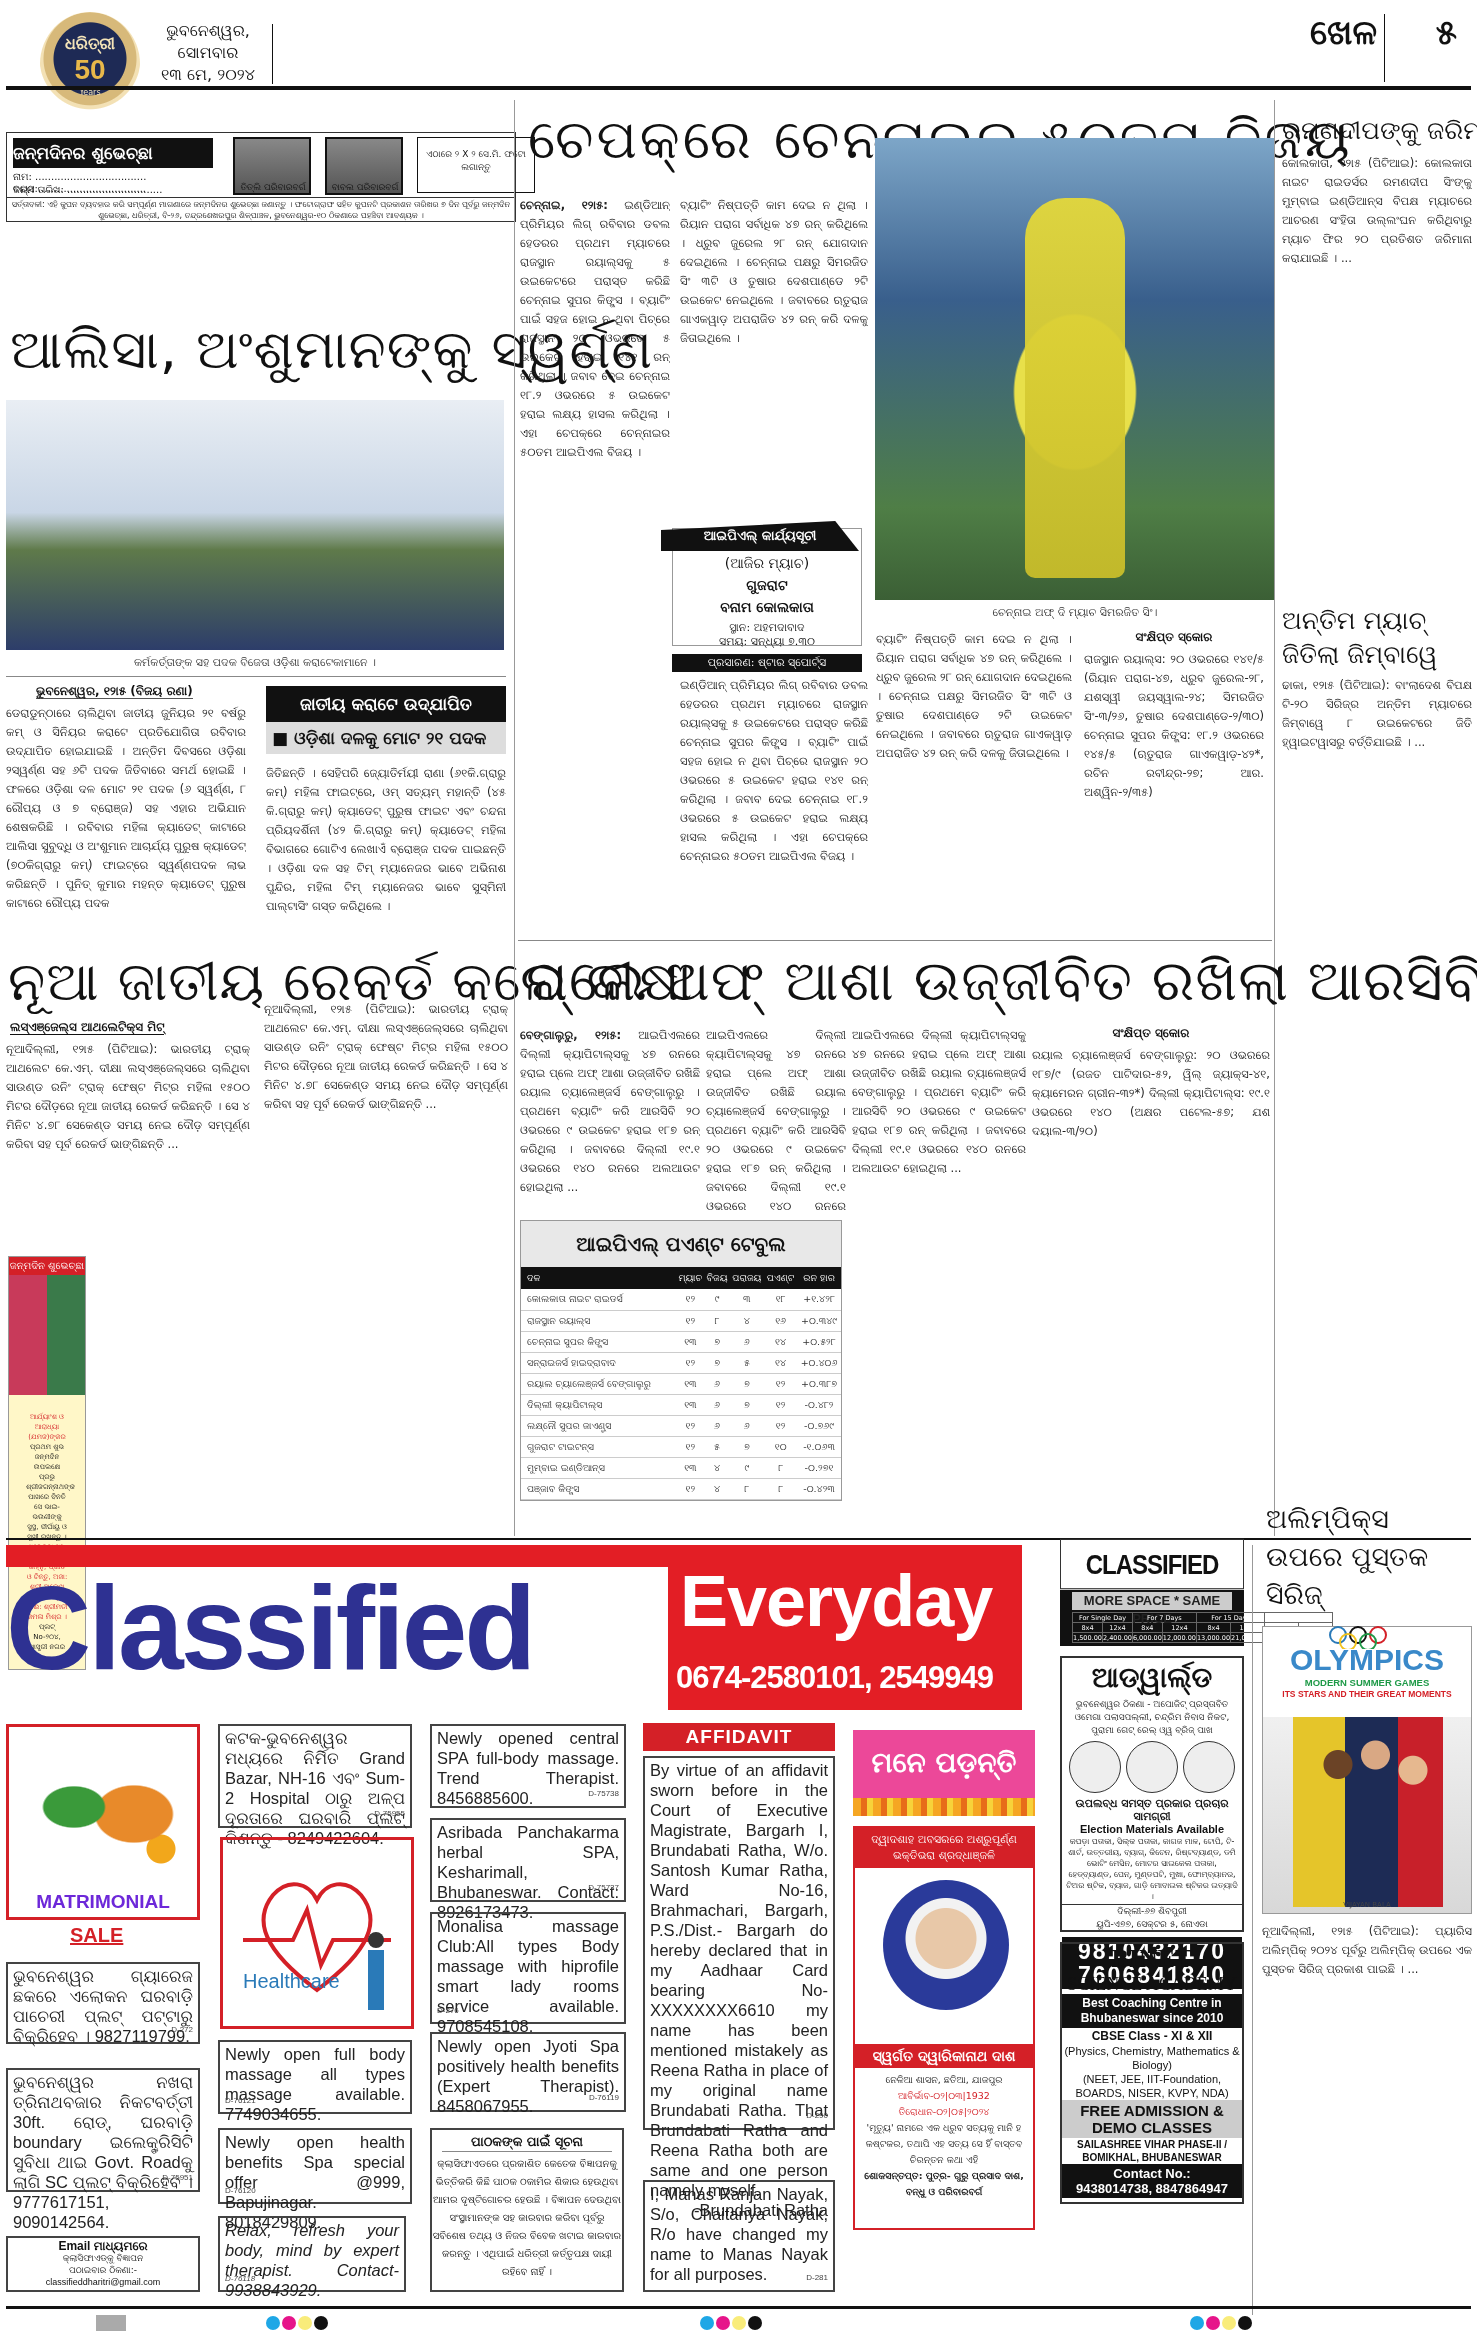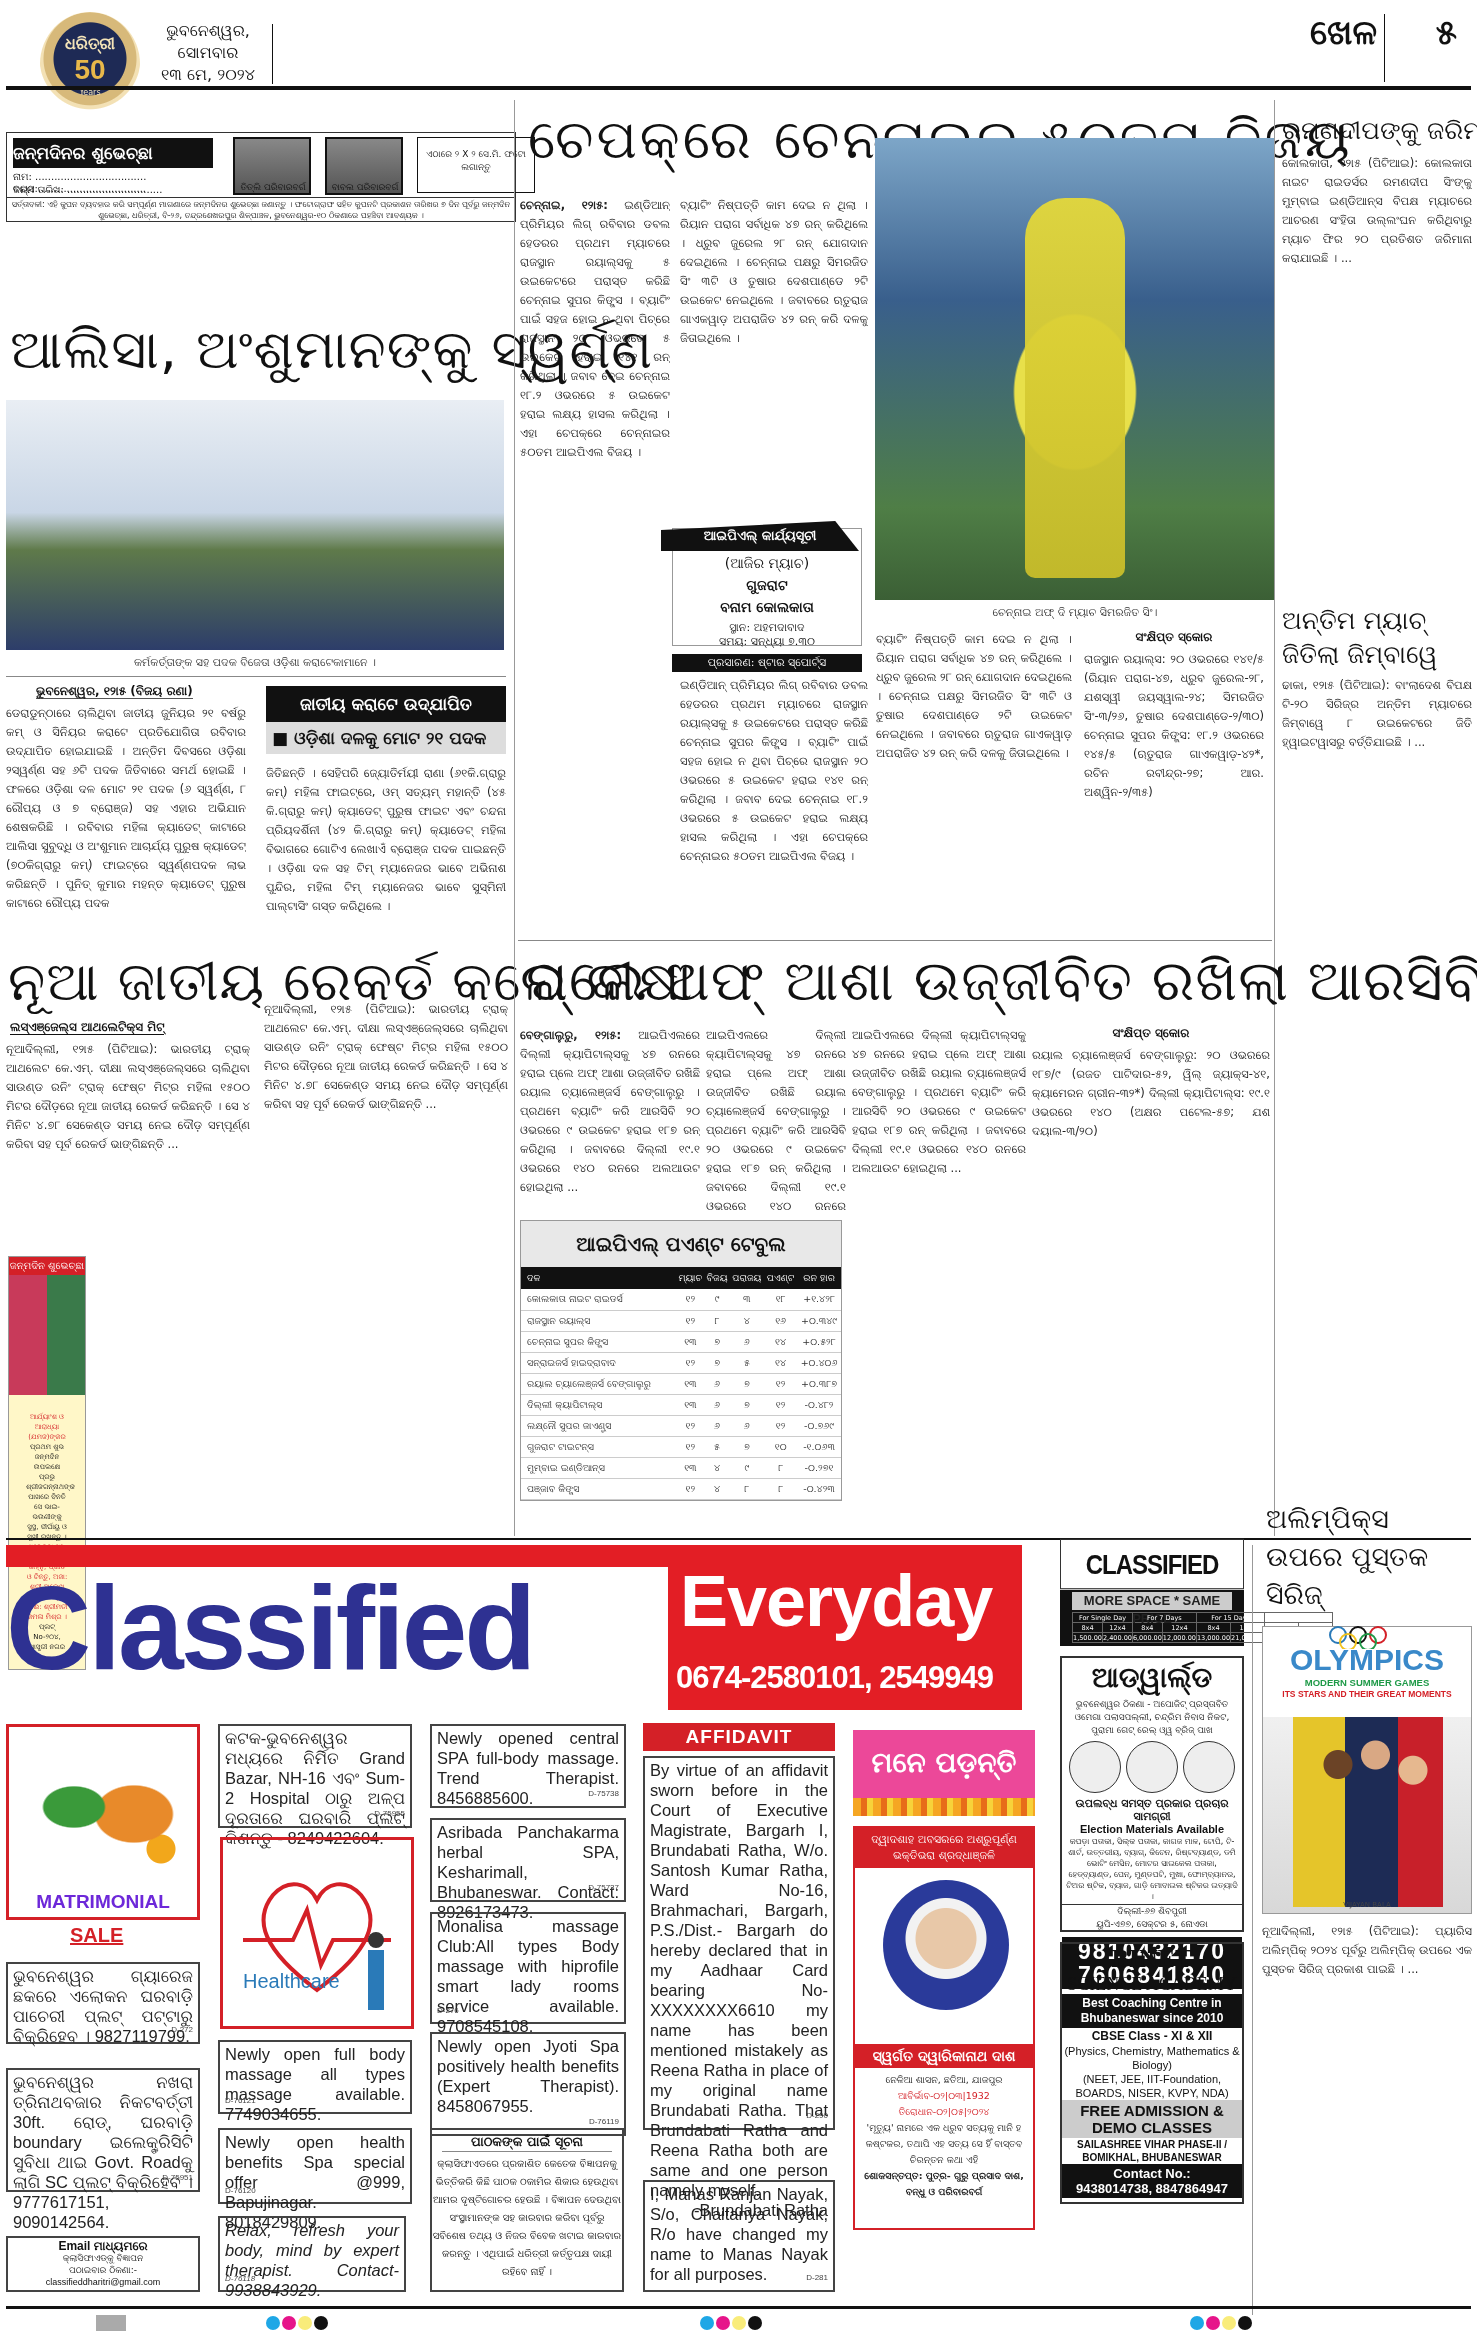--- a/index.html
+++ b/index.html
@@ -362,21 +362,21 @@
 
 <div class="ad" style="left:430px;top:1724px;width:196px;height:84px;">
   <span>Newly opened central SPA full-body massage. Trend Therapist. 8456885600.</span><span class="code">D-75738</span>
 </div>
 <div class="ad" style="left:430px;top:1818px;width:196px;height:84px;">
   <span>Asribada Panchakarma herbal SPA, Kesharimall, Bhubaneswar. Contact: 8926173473.</span><span class="code">D-75737</span>
 </div>
 <div class="ad" style="left:430px;top:1912px;width:196px;height:112px;">
   <span>Monalisa massage Club:All types Body massage with hiprofile smart lady rooms service available. 9708545108.</span><span class="code-l">D-276</span>
 </div>
-<div class="ad" style="left:430px;top:2032px;width:196px;height:104px;">
+<div class="ad" style="left:430px;top:2032px;width:196px;height:80px;">
   <span>Newly open Jyoti Spa positively health benefits (Expert Therapist). 8458067955.</span><span class="code">D-76119</span>
 </div>
 <div class="abs reader">
   <div class="t">ପାଠକଙ୍କ ପାଇଁ ସୂଚନା</div>
   <div>କ୍ଲାସିଫାଏଡରେ ପ୍ରକାଶିତ କେତେକ ବିଜ୍ଞାପନକୁ ଭିତ୍ତିକରି କିଛି ପାଠକ ଠକାମିର ଶିକାର ହେଉଥିବା ଆମର ଦୃଷ୍ଟିଗୋଚର ହେଉଛି । ବିଜ୍ଞାପନ ଦେଉଥିବା ସଂସ୍ଥାମାନଙ୍କ ସହ କାରବାର କରିବା ପୂର୍ବରୁ ସବିଶେଷ ତଥ୍ୟ ଓ ନିଜର ବିବେକ ଖଟାଇ କାରବାର କରନ୍ତୁ । ଏଥିପାଇଁ ଧରିତ୍ରୀ କର୍ତ୍ତୃପକ୍ଷ ଦାୟୀ ରହିବେ ନାହିଁ ।</div>
 </div>
 
 <div class="abs affi-hd">AFFIDAVIT</div>
 <div class="ad" style="left:643px;top:1756px;width:192px;height:374px;">
   <span>By virtue of an affidavit sworn before in the Court of Executive Magistrate, Bargarh I, Brundabati Ratha, W/o. Santosh Kumar Ratha, Ward No-16, Brahmachari, Bargarh, P.S./Dist.- Bargarh do hereby declared that in my Aadhaar Card bearing No- XXXXXXXX6610 my name has been mentioned mistakely as Reena Ratha in place of my original name Brundabati Ratha. That Brundabati Ratha and Reena Ratha both are same and one person namely myself.</span>

